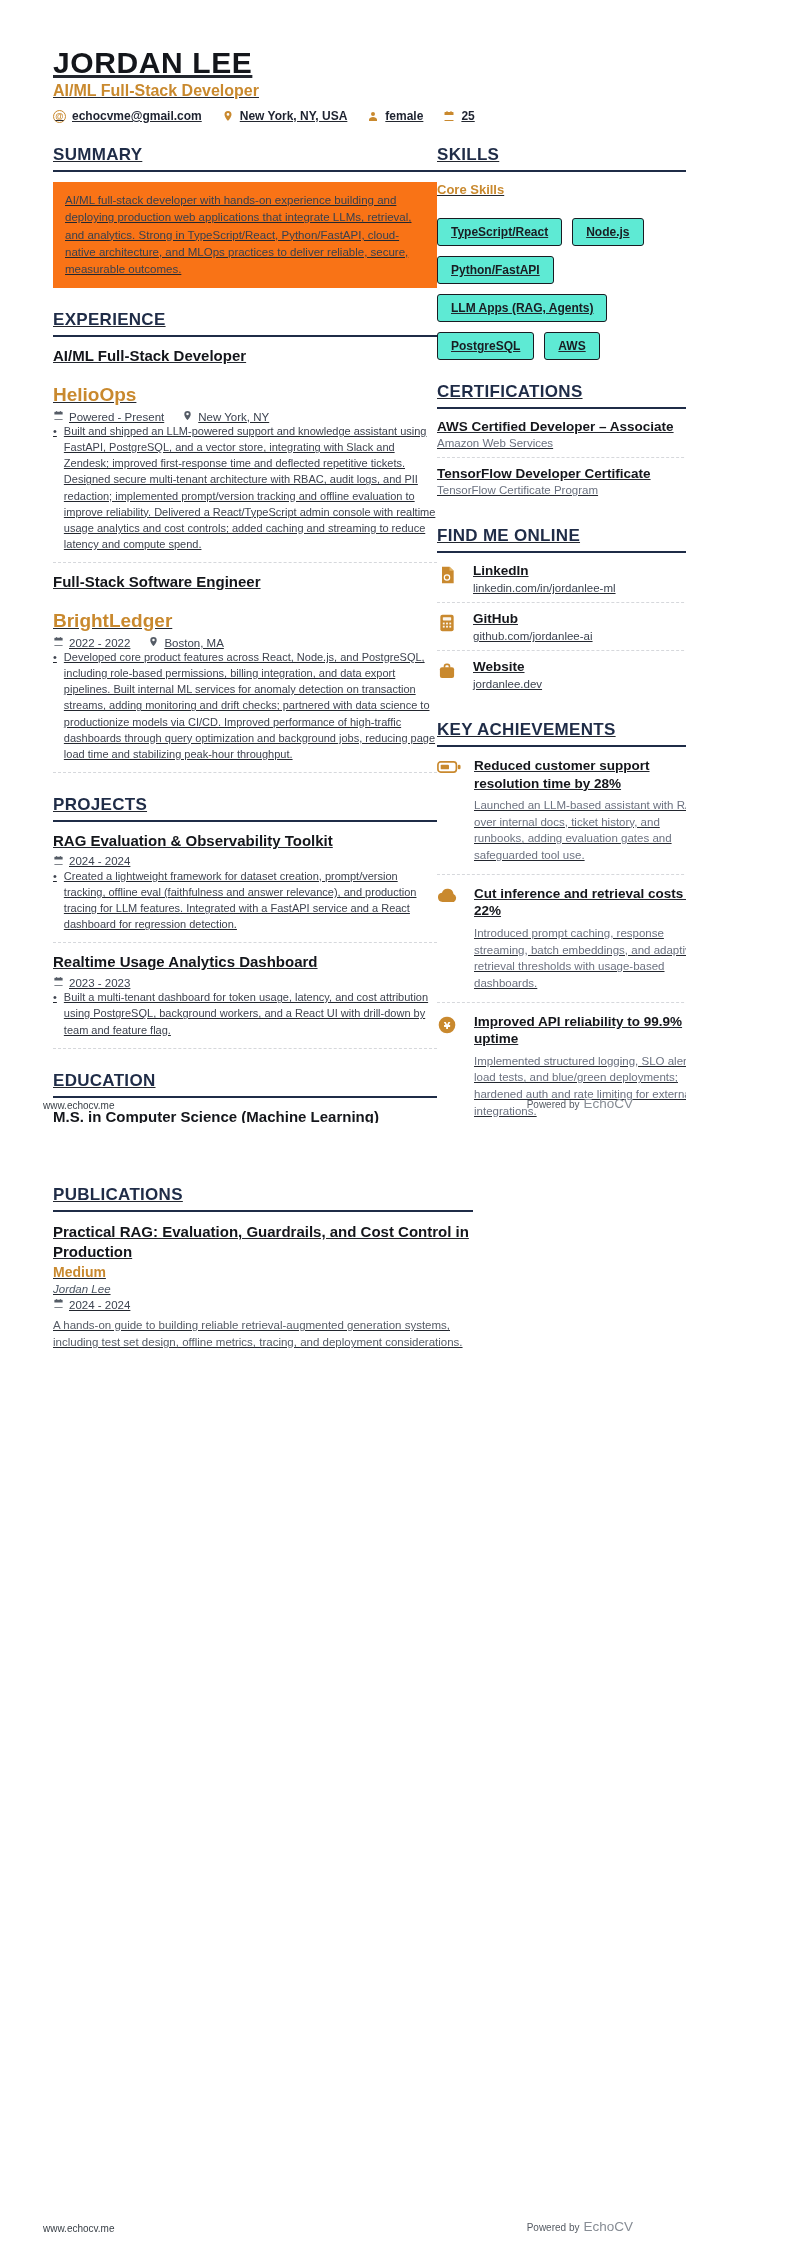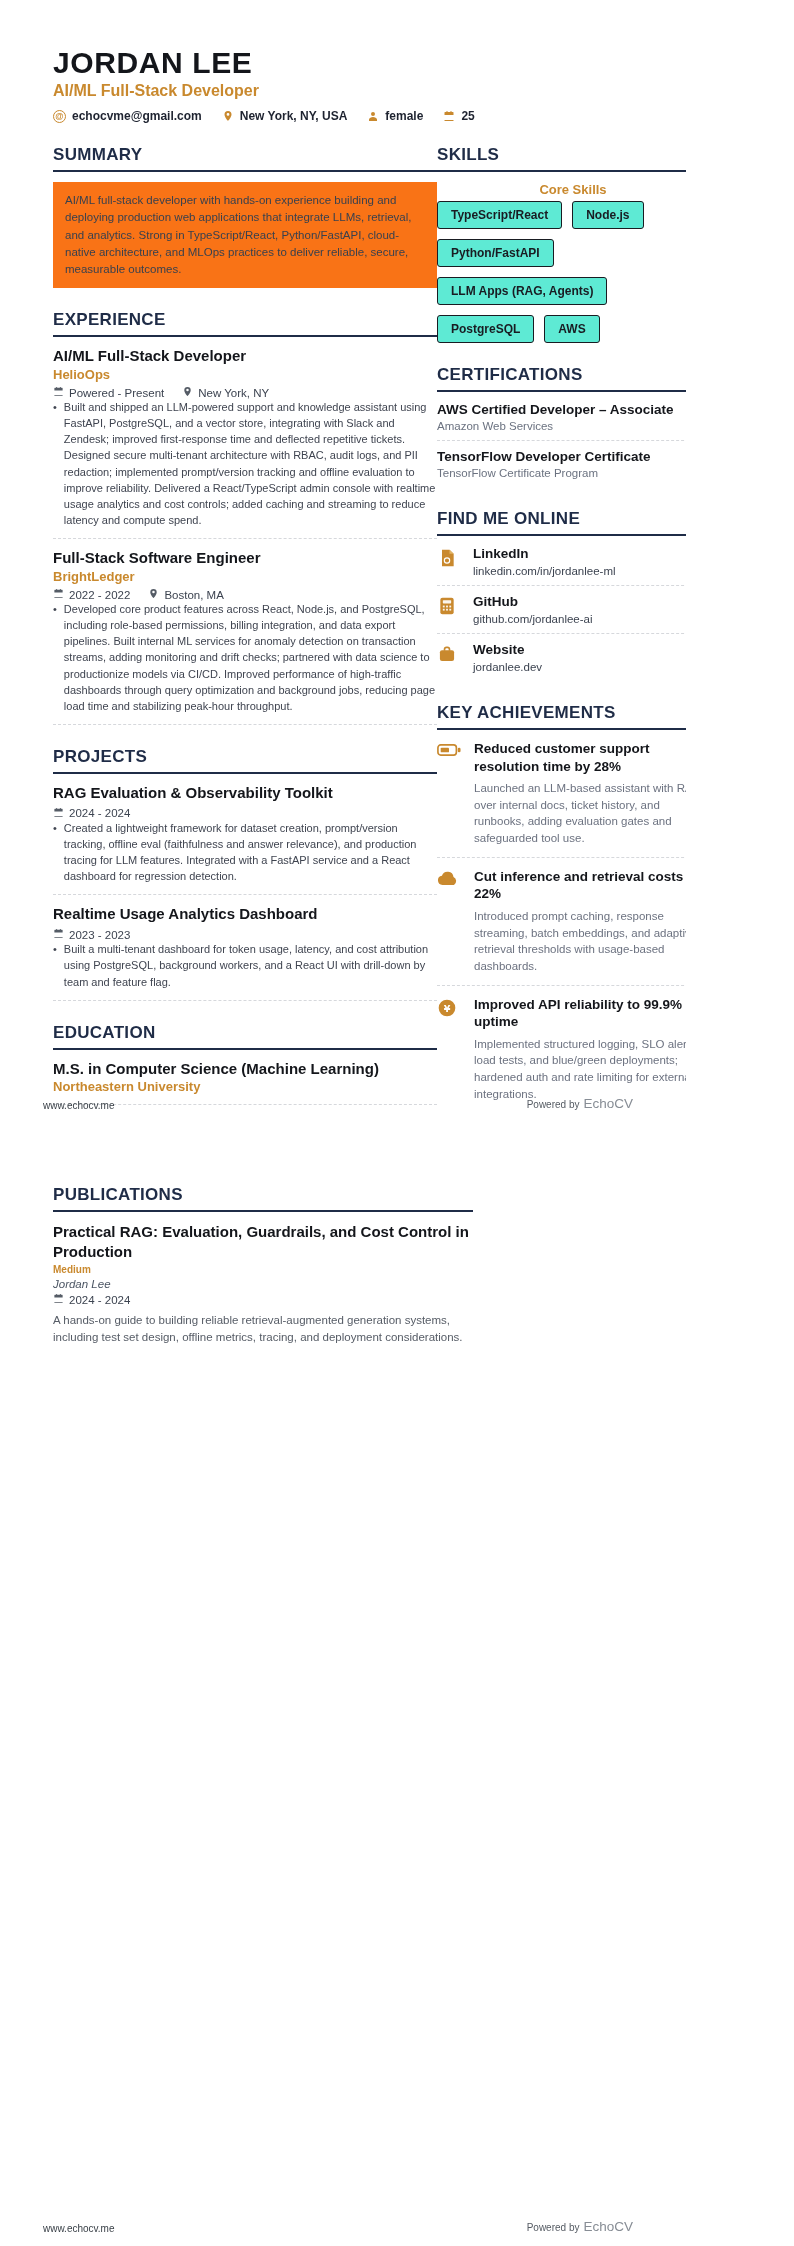--- a/index.html
+++ b/index.html
@@ -1,19 +1,19 @@
 <!DOCTYPE html>
 <html><head>
 <meta charset="utf-8">
 <style>
   * { box-sizing: border-box; }
   html,body { margin:0; padding:0; background:#fff; }
   body { width:794px; font-family:"Liberation Sans","DejaVu Sans",sans-serif; color:#23272f; }
 
-  .page { position:relative; width:686px; height:1123px; background:#fff; padding:46px 53px 0 53px; overflow:hidden; }
+  .page { position:relative; width:686px; height:1123px; background:#fff; padding:46px 53px 0 53px; overflow:hidden;text-decoration:underline; }
 
   
   .name { font-size:30px; font-weight:800; letter-spacing:.6px; color:#14161b; line-height:1.1; }
   .headline { font-size:16px; font-weight:700; color:#C9892E; margin-top:3px; }
   .contact-row { display:flex; align-items:center; gap:20px; margin-top:9px; margin-bottom:22px; }
   .contact-item { display:flex; align-items:center; gap:6px; font-size:12px; font-weight:700; color:#1e2330; }
   .contact-item .icon { display:inline-flex; }
   .at-circle { width:13px; height:13px; border:1.3px solid #C9892E; border-radius:50%; color:#C9892E;
                font-size:8.5px; font-weight:700; display:inline-flex; align-items:center; justify-content:center; }
   .at-circle::before { content:"@"; }
@@ -25,29 +25,29 @@
 
   .section { margin-bottom:22px; }
   .sec-h { font-size:17px; font-weight:800; letter-spacing:.3px; color:#1F2C47;
            border-bottom:2.5px solid #1F2C47; padding-bottom:5px; margin-bottom:10px; }
 
   .summary-box { background:#f97316; padding:10px 12px; font-size:11.5px; line-height:1.5; color:#39414e; }
 
   .entry { padding-bottom:10px; margin-bottom:10px; border-bottom:1px dashed #d6d8dc; }
   .entry:last-child { margin-bottom:0; }
   .entry-title { font-size:15px; font-weight:700; color:#14161b; line-height:1.25; }
-  .entry-org { font-size:13px; font-weight:700; color:#C9892E; margin-top:1px; }
+  .entry-org { font-size:19px; font-weight:700; color:#C9892E; margin-top:18px; }
   .meta-row { display:flex; align-items:center; gap:18px; font-size:11.5px; color:#3c4350; margin-top:4px; }
   .meta { display:inline-flex; align-items:center; gap:5px; }
   .meta svg { flex:0 0 auto; }
   .bullet { display:flex; gap:7px; font-size:11px; line-height:1.47; color:#3f4450; }
   .bullet::before { content:"•"; flex:0 0 auto; }
 
   
-  .group-label { font-size:13px; font-weight:700; color:#C9892E; margin-bottom:4px;text-align:center; }
+  .group-label { font-size:13px; font-weight:700; color:#C9892E; margin-bottom:21px; }
   .pills { display:flex; flex-wrap:wrap; gap:10px; }
   .pill { border:1.5px solid #191c22; border-radius:3px; background:#5eead4; padding:6px 13px;
           font-size:12px; font-weight:700; color:#191c22; }
 
   .cert { padding-bottom:8px; margin-bottom:8px; border-bottom:1px dashed #d6d8dc; }
   .cert:last-child { border-bottom:none; margin-bottom:0; }
   .cert-name { font-size:13.5px; font-weight:700; color:#14161b; }
   .cert-issuer { font-size:11.5px; color:#6b7280; margin-top:3px; }
 
   .online-item { display:flex; gap:14px; align-items:flex-start; padding-bottom:8px; margin-bottom:8px; border-bottom:1px dashed #d6d8dc; }
@@ -57,21 +57,21 @@
   .online-url { font-size:11.5px; color:#3c4350; margin-top:4px; }
 
   .ach { display:flex; gap:11px; align-items:flex-start; padding-bottom:10px; margin-bottom:10px; border-bottom:1px dashed #d6d8dc; }
   .ach:last-child { border-bottom:none; margin-bottom:0; }
   .ach-icon { flex:0 0 26px; padding-top:2px; }
   .ach-title { font-size:13.5px; font-weight:700; color:#14161b; line-height:1.3; }
   .ach-desc { font-size:11.5px; color:#6c7280; line-height:1.45; margin-top:5px; }
 
   
   .pub-title { font-size:15px; font-weight:700; color:#14161b; line-height:1.3; }
-  .pub-publisher { font-size:10px; font-weight:700; color:#C9892E; margin-top:3px; }
+  .pub-publisher { font-size:14px; font-weight:700; color:#C9892E; margin-top:3px; }
   .pub-author { font-size:11.5px; font-style:italic; color:#4b5563; margin-top:3px; }
   .pub-desc { font-size:11.5px; color:#565c66; line-height:1.48; margin-top:6px; }
 
   
   .footer { position:absolute; left:43px; right:53px; bottom:12px; display:flex; justify-content:space-between; align-items:flex-end; }
   .footer-site { font-size:10px; color:#3a4148; }
   .footer-powered { font-size:10px; color:#555b63; display:flex; align-items:baseline; gap:4px; }
   .footer-brand { font-size:13.5px; color:#878d95; }
 </style>
 </head>

